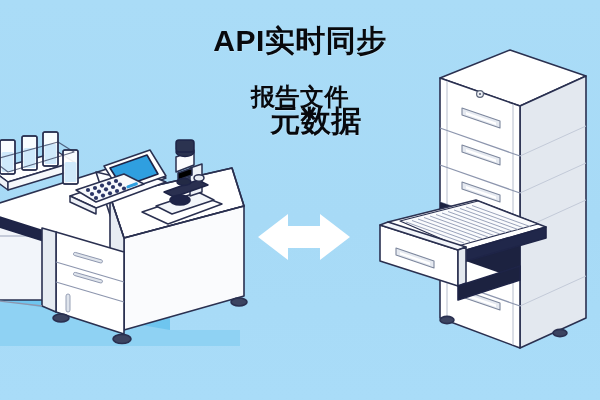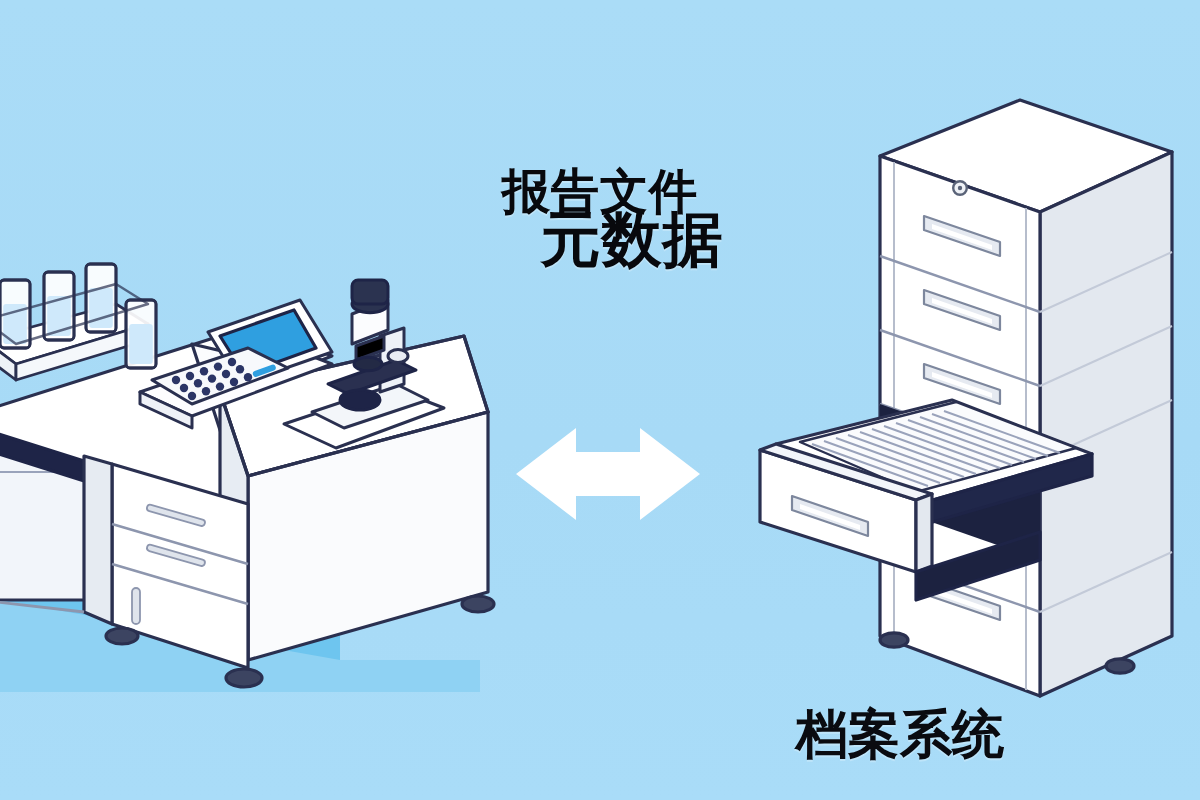--- a/index.html
+++ b/index.html
@@ -255,18 +255,18 @@
       <polygon points="400,252 430,262.5 430,265 400,254.5" fill="#ffffff" stroke="none"></polygon>
 
       <polygon points="458,286 520,266 520,280 458,300" fill="#1c2240" stroke="#1e2447"></polygon>
     </g>
   </svg>
 
   <svg class="layer" viewBox="0 0 600 400">
     <polygon points="258,237 288,214 288,226 320,226 320,214 350,237 320,260 320,248 288,248 288,260" fill="#ffffff"></polygon>
   </svg>
 
+  <div class="headline" id="title-line-1">API实时同步</div>
   <div class="headline" id="title-line-2">报告文件</div>
   <div class="headline" id="title-line-3">元数据</div>
 
-  <div class="caption" id="caption-right">档案系统</div>
 
 </div>
 
 </body></html>

